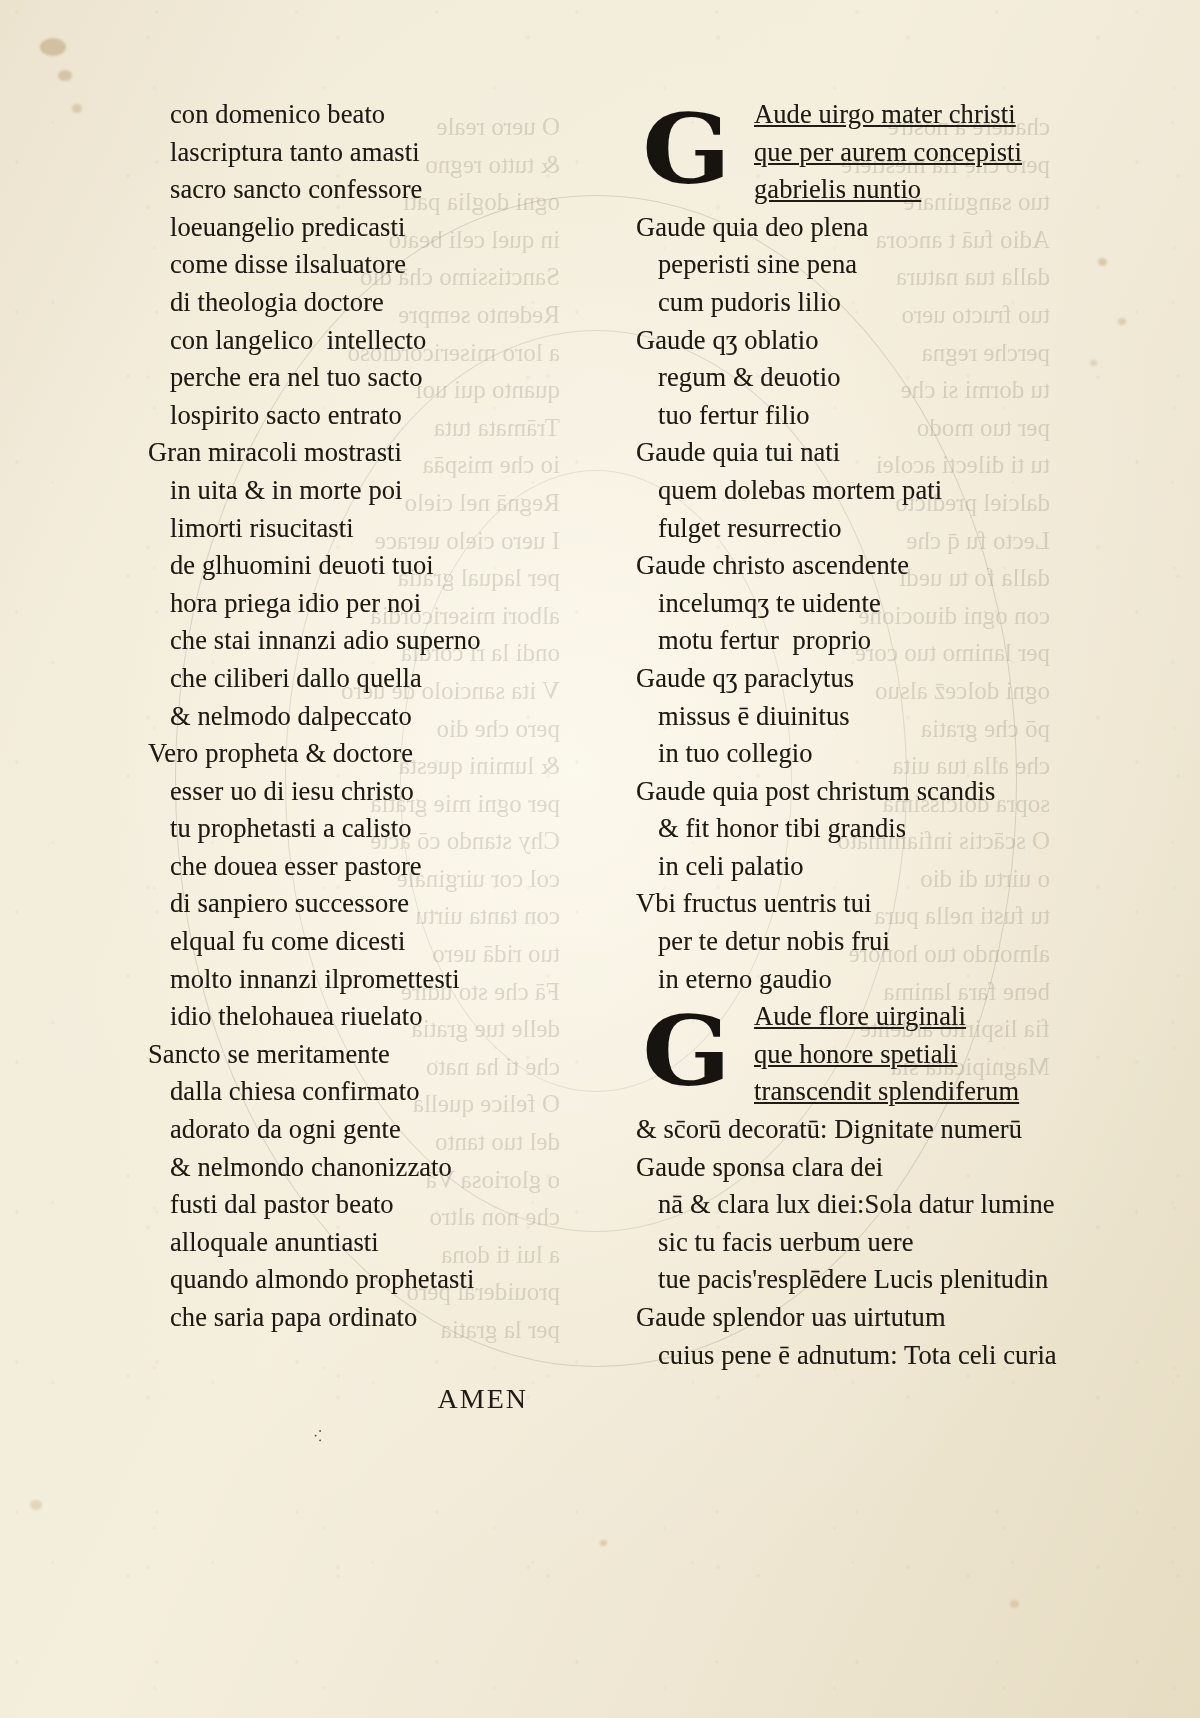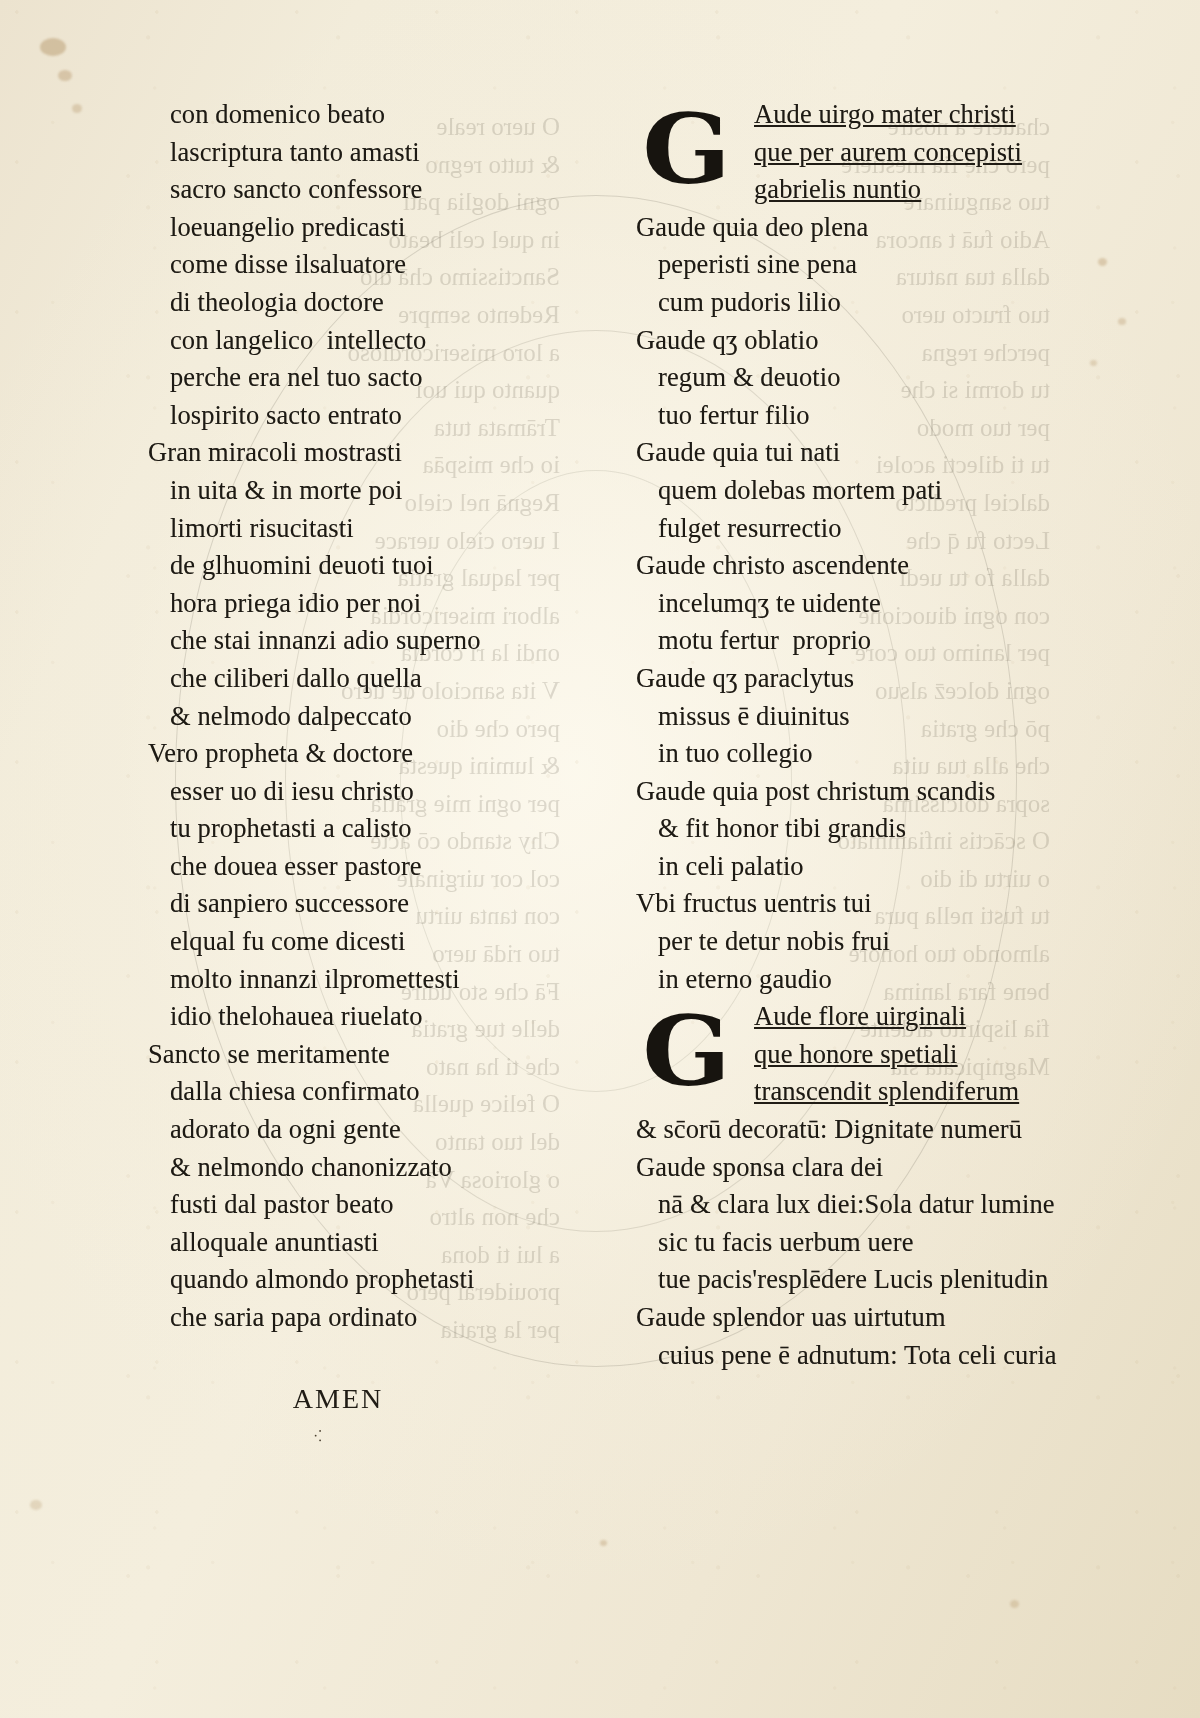--- a/index.html
+++ b/index.html
@@ -90,21 +90,21 @@
     letter-spacing: .1px;
     white-space: pre;
     color: #1d1a14;
     text-shadow: 0 0 .6px rgba(40,32,20,.35);
   }
   .ind0 { padding-left: 0px; }
   .ind1 { padding-left: 22px; }
 
   .amen {
     margin-top: 46px;
-    text-align: center;
+    text-align: right;
     font-size: 28px;
     letter-spacing: 2px;
     padding-right: 60px;
   }
   .tiny-mark {
     text-align: center;
     font-size: 15px;
     padding-right: 100px;
     color: #4a4030;
     margin-top: 10px;

